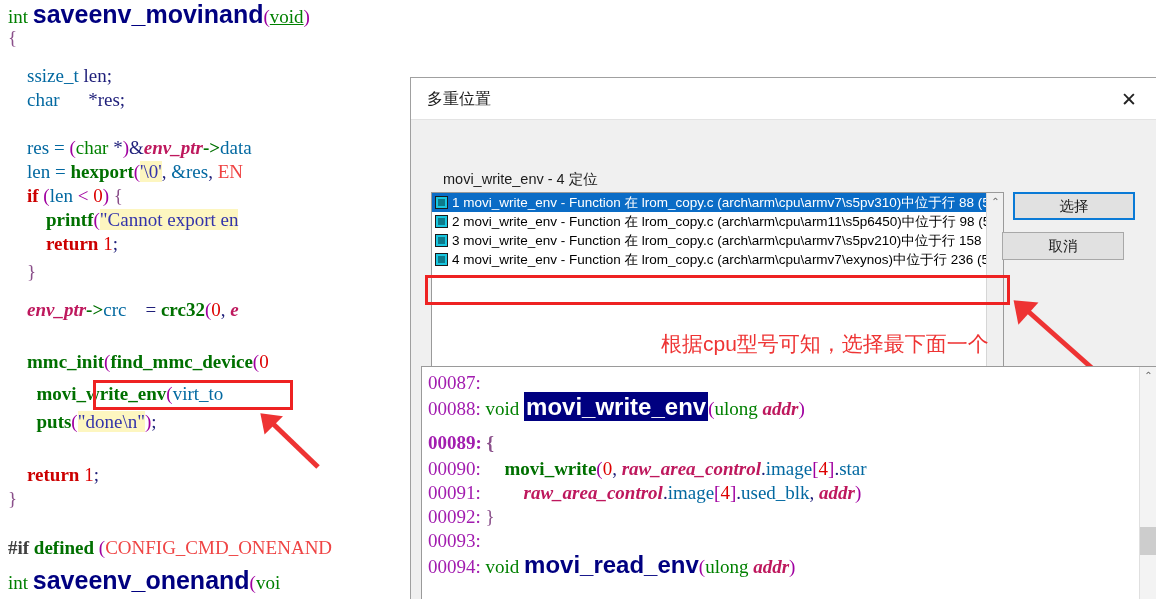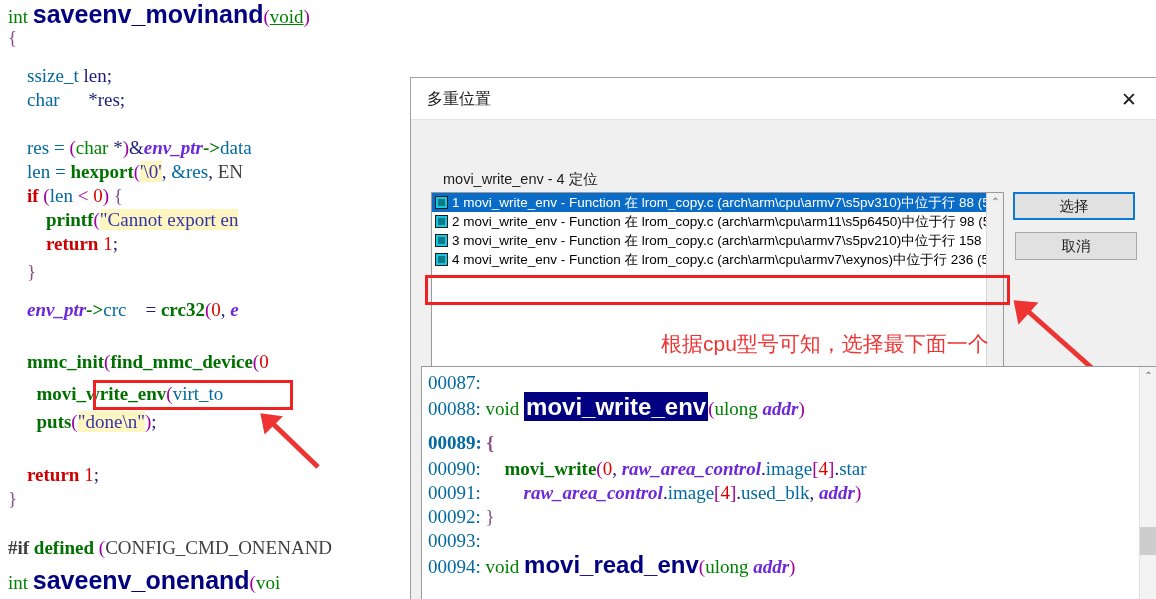--- a/index.html
+++ b/index.html
@@ -23,28 +23,28 @@
   .bgline {
     position: absolute; left: 8px;
     white-space: pre;
     font-size: 19px;
     line-height: 20px;
     font-family: "Liberation Serif", serif;
   }
   .kw      { color: #008000; }            
   .kwr     { color: #cc0000; font-weight: bold; }  
   .fnbig   { color: #000080; font-weight: bold; font-family: "Liberation Sans", sans-serif; font-size: 25px; }
-  .var     { color: #6d28d9; font-style: italic; font-weight: bold; }
+  .var     { color: #be185d; font-style: italic; font-weight: bold; }
   .plain   { color: #1f1f7a; }
   .paren   { color: #a000a0; }
   .num     { color: #dd0000; }
   .str     { color: #3333aa; background: #fdf6c0; }
   .greenb  { color: #007000; font-weight: bold; }
   .macro   { color: #404040; font-weight: bold; }
-  .macroid { color: #404040; text-align: center; }
+  .macroid { color: #ef4444; text-align: center; }
   .teal    { color: #0369a1; }
   .brace   { color: #8a4f8a; }
   .under   { text-decoration: underline; }
 
   
   #bg-callbox {
     position: absolute;
     left: 93px; top: 380px; width: 200px; height: 30px;
     border: 3px solid #ee2222;
   }
@@ -154,21 +154,21 @@
   
   #btn-select {
     position: absolute; left: 602px; top: 72px;
     width: 122px; height: 28px;
     background: #e1e1e1; border: 2px solid #0a7ad6;
     font-size: 14.5px; color: #1b1b1b;
     display: flex; align-items: center; justify-content: center;
     cursor: pointer;
   }
   #btn-cancel {
-    position: absolute; left: 604px; top: 112px;
+    position: absolute; left: 591px; top: 112px;
     width: 122px; height: 28px;
     background: #e1e1e1; border: 1px solid #a8a8a8;
     font-size: 14.5px; color: #1b1b1b;
     display: flex; align-items: center; justify-content: center;
     cursor: pointer;
   }
 
   
   #preview {
     position: absolute; left: 10px; top: 288px;
@@ -178,21 +178,21 @@
   }
   #preview-inner {
     position: absolute; left: 0; top: 0; right: 17px; bottom: 17px;
     overflow: hidden;
   }
   .pline {
     position: absolute; left: 6px; white-space: pre;
     font-family: "Liberation Serif", serif;
     font-size: 19px; line-height: 20px;
   }
-  .lnum { color: #0369a1; }
+  .lnum { color: #a21caf; }
   .pfn  { color: #000080; font-weight: bold; font-family: "Liberation Sans", sans-serif; font-size: 24px; }
   .pfn.hl { background: #000080; color: #ffffff; padding: 1px 2px; }
 
   #pv-vscroll {
     position: absolute; right: 0; top: 0; width: 17px; bottom: 17px;
     background: #f3f3f3; border-left: 1px solid #e0e0e0;
   }
   #pv-vthumb {
     position: absolute; left: 0; top: 160px; width: 17px; height: 28px;
     background: #cdcdcd;

